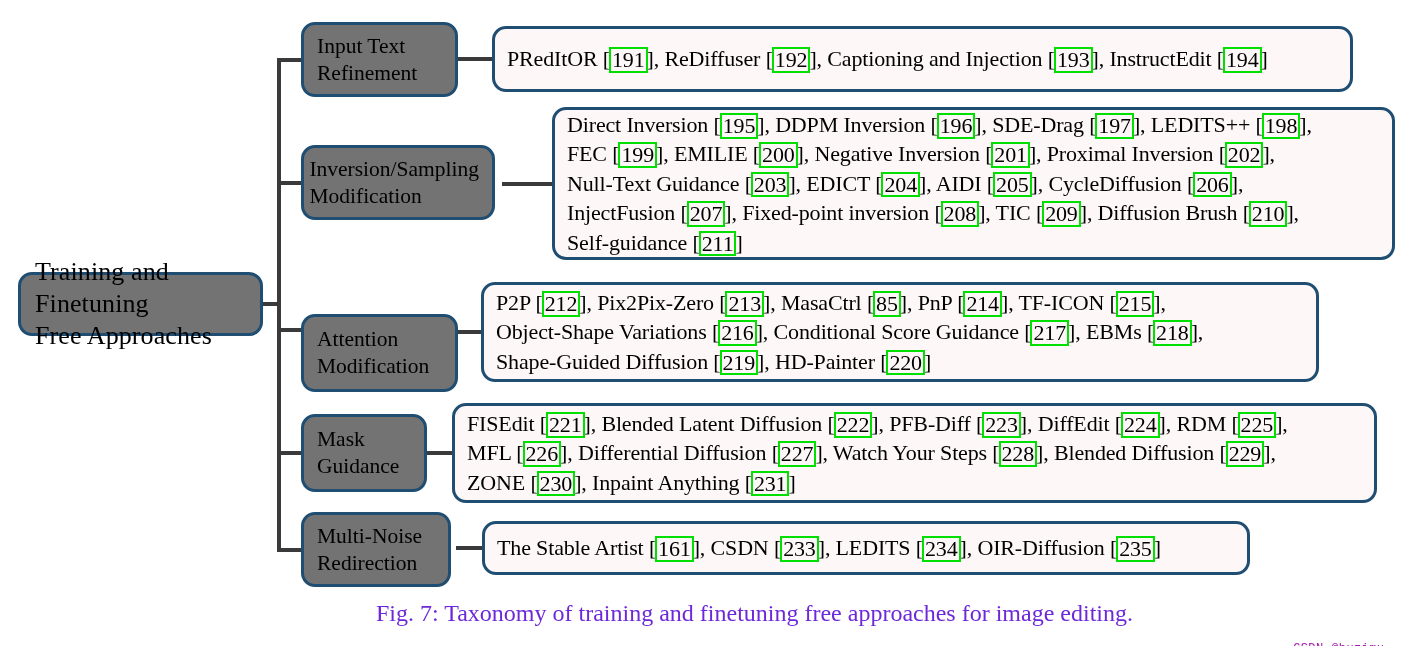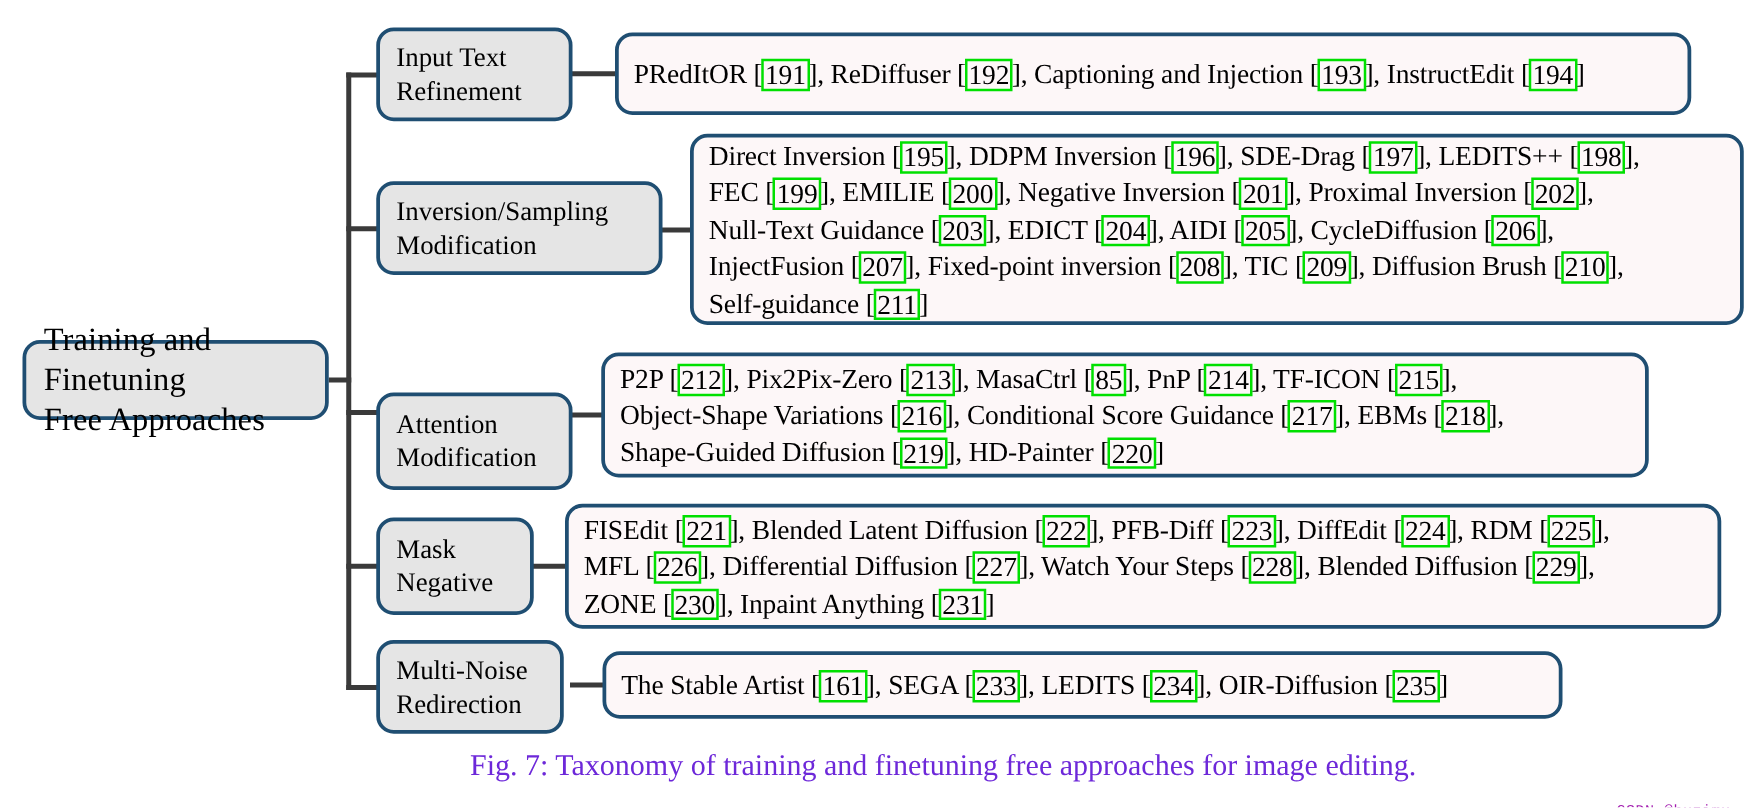--- a/index.html
+++ b/index.html
@@ -28,21 +28,21 @@
   }
   .edge.h { height: 4px; }
   .edge.v { width: 4px; }
 
   
   .node {
     position: absolute;
     box-sizing: border-box;
     border: 3px solid #1f4e72;
     border-radius: 14px;
-    background: #e5e5e5;
+    background: #737373;
     z-index: 2;
     display: flex;
     align-items: center;
     line-height: 1.24;
     white-space: pre-line;
   }
   .node.root {
     padding: 6px 14px;
     font-size: 26px;
     letter-spacing: 0.1px;
@@ -116,29 +116,29 @@
 
   <div class="node root" id="root-node" style="left: 18px; top: 272px; width: 245px; height: 64px;">
     <span>Training and Finetuning
 Free Approaches</span>
   </div>
 
   <div id="nodes">
       <div class="node cat" style="left: 301px; top: 22px; width: 157px; height: 75px;"><span>Input Text
 Refinement</span></div>
       <div class="node content" style="left: 492px; top: 26px; width: 861px; height: 66px;"><div><span class="line"><span>PRedItOR [</span><span class="cite">191</span><span>], ReDiffuser [</span><span class="cite">192</span><span>], Captioning and Injection [</span><span class="cite">193</span><span>], InstructEdit [</span><span class="cite">194</span><span>]</span></span></div></div>
-      <div class="node cat" style="left: 301px; top: 145px; width: 229px; height: 75px;"><span>Inversion/Sampling
+      <div class="node cat" style="left: 301px; top: 145px; width: 194px; height: 75px; justify-content: flex-end;"><span>Inversion/Sampling
 Modification</span></div>
       <div class="node content" style="left: 552px; top: 107px; width: 843px; height: 153px;"><div><span class="line"><span>Direct Inversion [</span><span class="cite">195</span><span>], DDPM Inversion [</span><span class="cite">196</span><span>], SDE-Drag [</span><span class="cite">197</span><span>], LEDITS++ [</span><span class="cite">198</span><span>],</span></span><span class="line"><span>FEC [</span><span class="cite">199</span><span>], EMILIE [</span><span class="cite">200</span><span>], Negative Inversion [</span><span class="cite">201</span><span>], Proximal Inversion [</span><span class="cite">202</span><span>],</span></span><span class="line"><span>Null-Text Guidance [</span><span class="cite">203</span><span>], EDICT [</span><span class="cite">204</span><span>], AIDI [</span><span class="cite">205</span><span>], CycleDiffusion [</span><span class="cite">206</span><span>],</span></span><span class="line"><span>InjectFusion [</span><span class="cite">207</span><span>], Fixed-point inversion [</span><span class="cite">208</span><span>], TIC [</span><span class="cite">209</span><span>], Diffusion Brush [</span><span class="cite">210</span><span>],</span></span><span class="line"><span>Self-guidance [</span><span class="cite">211</span><span>]</span></span></div></div>
       <div class="node cat" style="left: 301px; top: 291px; width: 157px; height: 78px; margin-top: 23px;"><span>Attention
 Modification</span></div>
       <div class="node content" style="left: 481px; top: 282px; width: 838px; height: 100px;"><div><span class="line"><span>P2P [</span><span class="cite">212</span><span>], Pix2Pix-Zero [</span><span class="cite">213</span><span>], MasaCtrl [</span><span class="cite">85</span><span>], PnP [</span><span class="cite">214</span><span>], TF-ICON [</span><span class="cite">215</span><span>],</span></span><span class="line"><span>Object-Shape Variations [</span><span class="cite">216</span><span>], Conditional Score Guidance [</span><span class="cite">217</span><span>], EBMs [</span><span class="cite">218</span><span>],</span></span><span class="line"><span>Shape-Guided Diffusion [</span><span class="cite">219</span><span>], HD-Painter [</span><span class="cite">220</span><span>]</span></span></div></div>
       <div class="node cat" style="left: 301px; top: 414px; width: 126px; height: 78px;"><span>Mask
-Negative</span></div>
+Guidance</span></div>
       <div class="node content" style="left: 452px; top: 403px; width: 925px; height: 100px;"><div><span class="line"><span>FISEdit [</span><span class="cite">221</span><span>], Blended Latent Diffusion [</span><span class="cite">222</span><span>], PFB-Diff [</span><span class="cite">223</span><span>], DiffEdit [</span><span class="cite">224</span><span>], RDM [</span><span class="cite">225</span><span>],</span></span><span class="line"><span>MFL [</span><span class="cite">226</span><span>], Differential Diffusion [</span><span class="cite">227</span><span>], Watch Your Steps [</span><span class="cite">228</span><span>], Blended Diffusion [</span><span class="cite">229</span><span>],</span></span><span class="line"><span>ZONE [</span><span class="cite">230</span><span>], Inpaint Anything [</span><span class="cite">231</span><span>]</span></span></div></div>
       <div class="node cat" style="left: 301px; top: 512px; width: 150px; height: 75px;"><span>Multi-Noise
 Redirection</span></div>
-      <div class="node content" style="left: 482px; top: 521px; width: 768px; height: 54px;"><div><span class="line"><span>The Stable Artist [</span><span class="cite">161</span><span>], SEGA [</span><span class="cite">233</span><span>], LEDITS [</span><span class="cite">234</span><span>], OIR-Diffusion [</span><span class="cite">235</span><span>]</span></span></div></div>
+      <div class="node content" style="left: 482px; top: 521px; width: 768px; height: 54px;"><div><span class="line"><span>The Stable Artist [</span><span class="cite">161</span><span>], CSDN [</span><span class="cite">233</span><span>], LEDITS [</span><span class="cite">234</span><span>], OIR-Diffusion [</span><span class="cite">235</span><span>]</span></span></div></div>
     </div>
 
   <div id="caption">Fig. 7: Taxonomy of training and finetuning free approaches for image editing.</div>
   <div id="watermark">CSDN @huzimu_</div>
 </div>
 
 </body></html>

